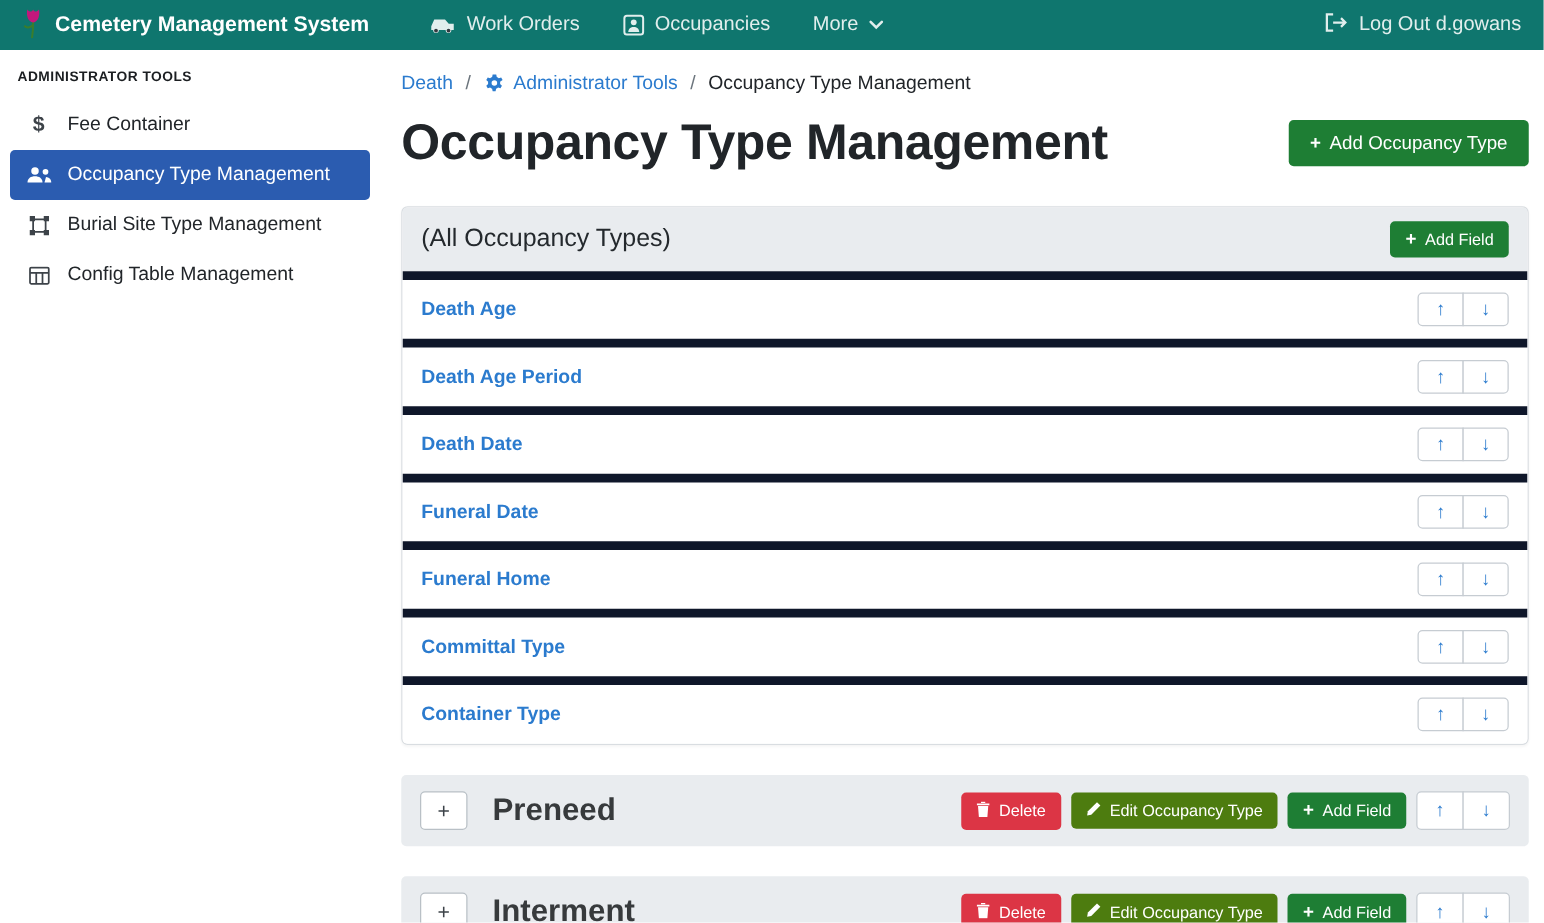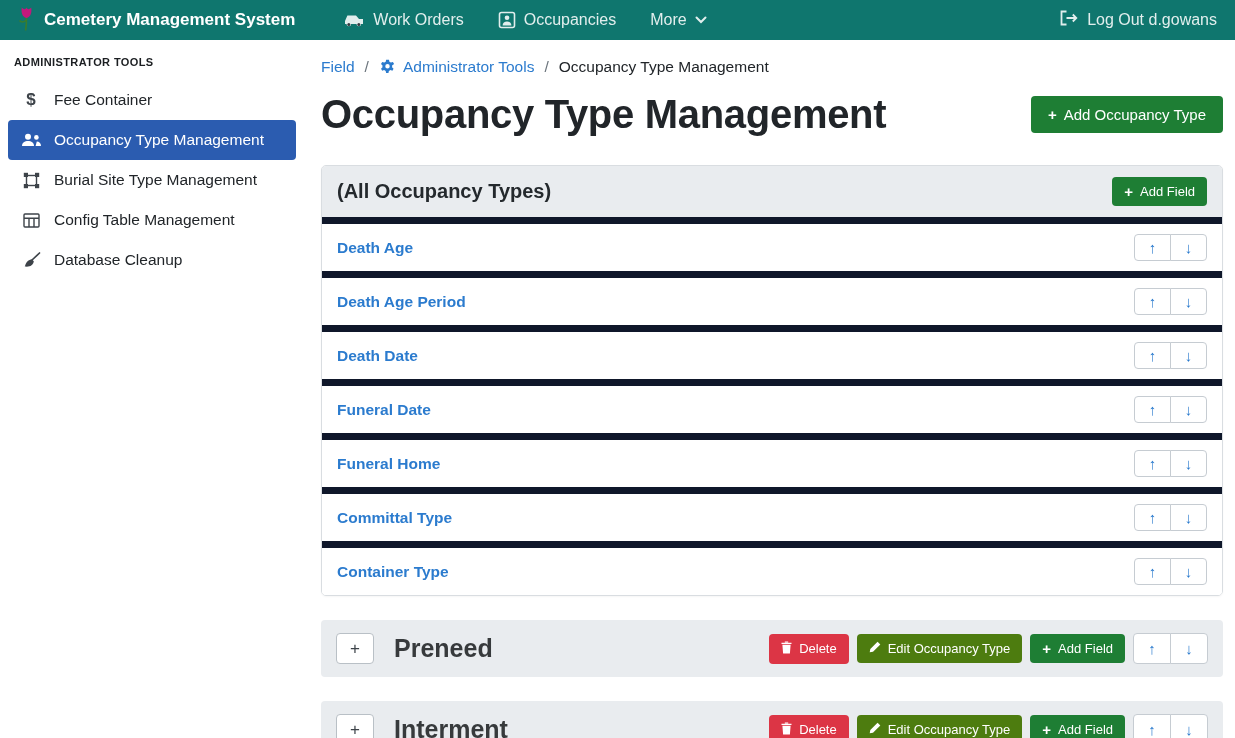--- a/index.html
+++ b/index.html
@@ -56,21 +56,21 @@
   .btn-red { background:#dc3545; }
   .btn-teal { background:#4d7c0f; }
   .btn-lg { font-size:15px; padding:10px 17px; }
   .btn-sm { font-size:13px; padding:7px 12px; }
 
   
   .card { margin-top:28px; border:1px solid #d9dde1; border-radius:5px;
     overflow:hidden; box-shadow:0 1px 2px rgba(0,0,0,.04); }
   .card-header { background:#e9ecef; padding:11px 15px; display:flex;
     align-items:center; justify-content:space-between; }
-  .card-title { font-size:20px; font-weight:700; color:#24292d; }
+  .card-title { font-size:20px; font-weight:400; color:#24292d; }
   .field-row { display:flex; align-items:center; justify-content:space-between;
     padding:10px 15px; border-top:7px solid #0f172a; background:#fff; }
   .field-link { color:#2b7bce; font-weight:700; font-size:15.5px;
     text-decoration:none; cursor:pointer; }
 
   .arrow-group { display:inline-flex; }
   .arrow-btn { width:37px; height:27px; background:#fff; border:1px solid #c6ccd2;
     color:#2b7bce; font-size:15px; font-weight:700; display:flex; align-items:center;
     justify-content:center; cursor:pointer; font-family:inherit; }
   .arrow-btn:first-child { border-radius:4px 0 0 4px; }
@@ -184,35 +184,26 @@
     <div class="side-item">
       <span class="ic">
         <svg width="17" height="15" viewBox="0 0 17 15" fill="none" stroke="currentColor" stroke-width="1.4">
           <rect x="1" y="1" width="15" height="13" rx="1"></rect>
           <path d="M1 5.3 H16 M6 5.3 V14 M11 5.3 V14"></path>
         </svg>
       </span>
       <span>Config Table Management</span>
     </div>
 
-    <div class="side-item">
-      <span class="ic">
-        <svg width="19" height="16" viewBox="0 0 19 16">
-          <path d="M17.5 1 L9.5 8.5" stroke="currentColor" stroke-width="1.7" fill="none" stroke-linecap="round"></path>
-          <path d="M10 7.5 C6.5 7.5 4 10 2.8 14.5 C7.5 15.2 11.3 13.4 11.8 9.2 Z" fill="currentColor"></path>
-        </svg>
-      </span>
-      <span>Database Cleanup</span>
-    </div>
   </div>
 
   <div class="main">
 
     <div class="breadcrumb">
-      <a>Field</a>
+      <a>Death</a>
       <span class="crumb-sep">/</span>
       <a>
         <span style="display:flex;">
           <svg width="17" height="17" viewBox="0 0 16 16" fill="#2b7bce">
             <path fill-rule="evenodd" d="M6.7 0.6 L6.3 2.5 a5.6 5.6 0 0 0 -1.5 0.9 L3 2.8 1.9 4.7 L3.3 6 a5.7 5.7 0 0 0 0 1.8 L1.9 9.1 3 11 l1.8-.6 c0.45 0.4 0.95 0.7 1.5 0.9 l0.4 1.9 h2.2 l0.4-1.9 c0.55-.2 1.05-.5 1.5-.9 l1.8 0.6 1.1-1.9 -1.4-1.3 a5.7 5.7 0 0 0 0-1.8 L14.2 4.7 13.1 2.8 11.3 3.4 a5.6 5.6 0 0 0 -1.5-.9 L9.4 0.6 Z M8 4.8 a2.1 2.1 0 1 1 0 4.2 a2.1 2.1 0 0 1 0-4.2"></path>
           </svg>
         </span>
         <span>Administrator Tools</span>
       </a>
       <span class="crumb-sep">/</span>

